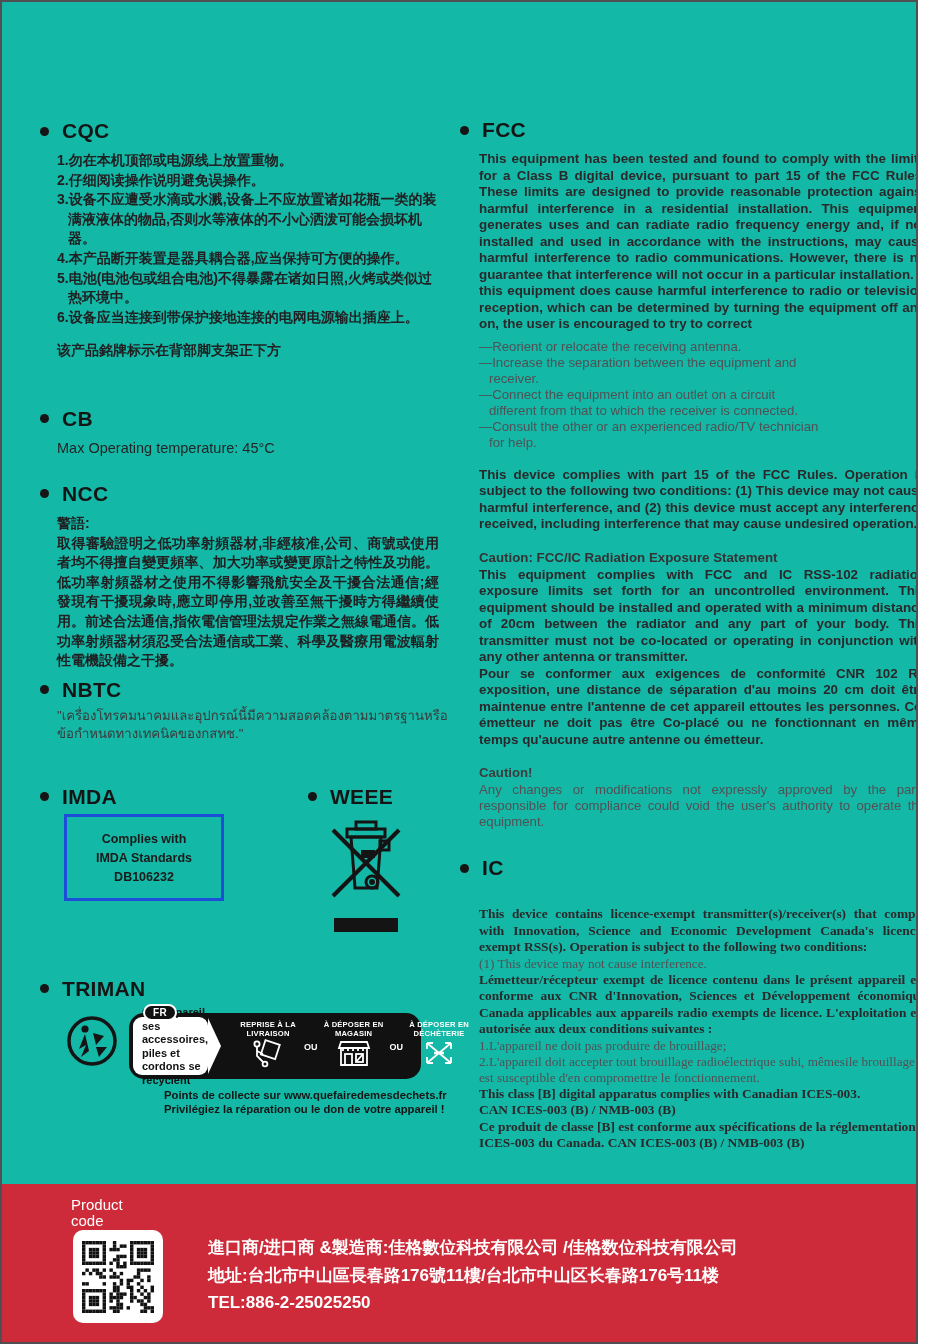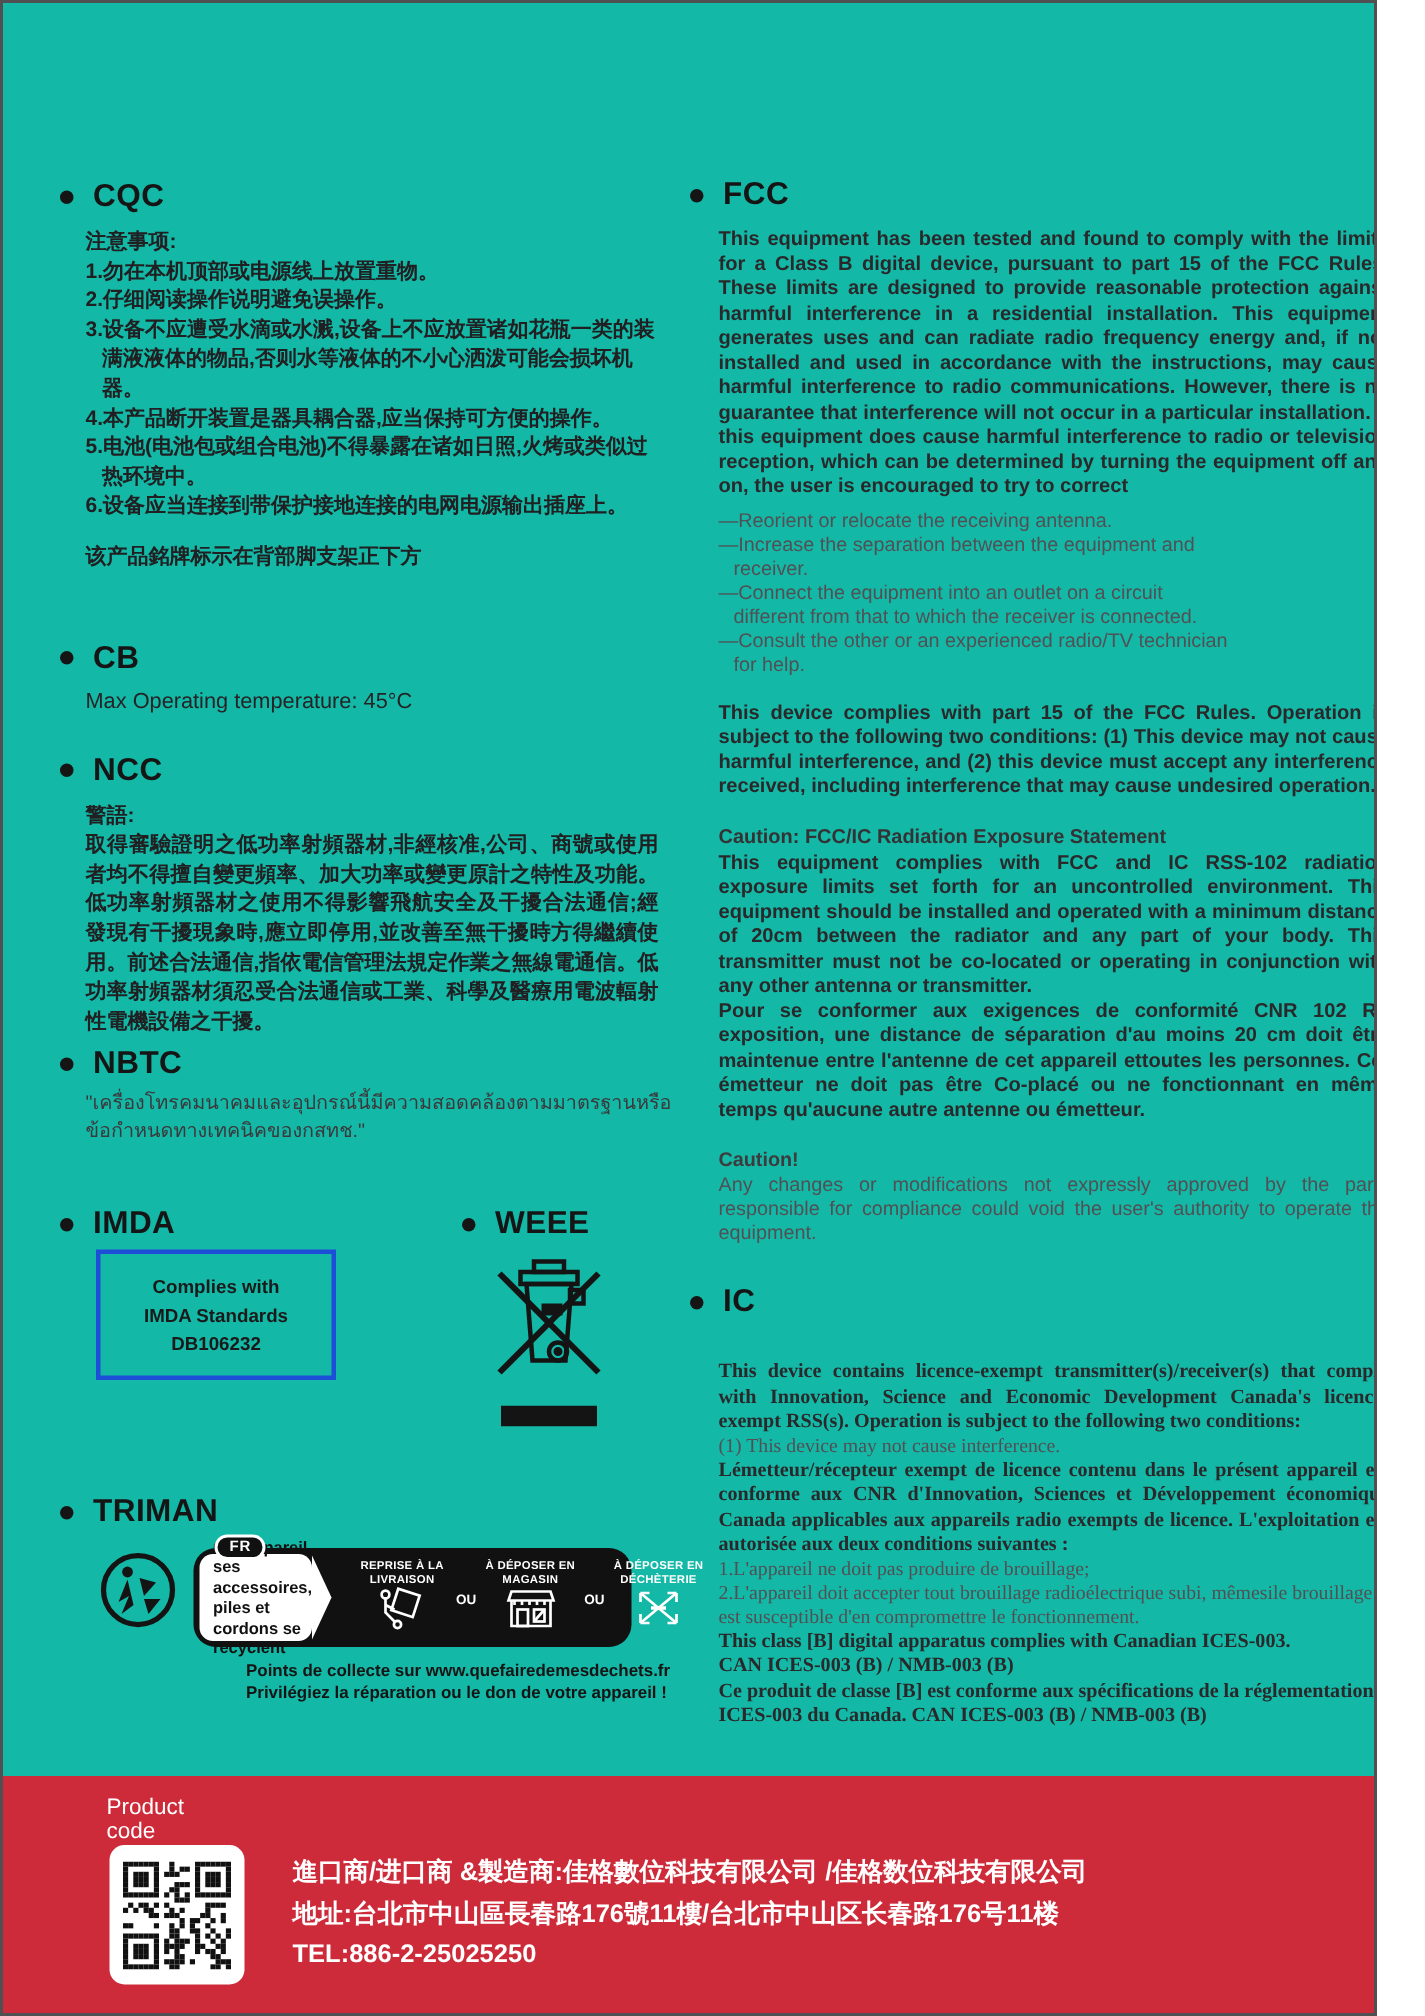--- a/index.html
+++ b/index.html
@@ -76,37 +76,36 @@
   .ic-body{margin:25px 0 0 19px;width:447px;font-family:Liberation Serif, serif;}
   .ic-body p{margin:0;}
   .nj{text-align:left;}
 
   
   .footer{position:absolute;left:0;right:0;top:1182px;bottom:0;background:#ce2b3a;}
   .pc{position:absolute;left:69px;top:13px;width:96px;color:#fff;
     font-size:15px;line-height:15.5px;font-weight:400;}
   .qr-box{position:absolute;left:71px;top:46px;width:90px;height:93px;background:#fff;
     border-radius:10px;display:flex;align-items:center;justify-content:center;}
-  .company{position:absolute;left:193px;top:50px;color:#fff;font-weight:700;
+  .company{position:absolute;left:206px;top:50px;color:#fff;font-weight:700;
     font-size:17px;line-height:27.5px;}
 </style>
 </head>
 <body>
 
 <div class="page">
 
   <div class="col-left">
 
     <div>
       <div class="sec-head">
         <span class="dot"></span>
         <span class="t">CQC</span>
       </div>
       <div class="cqc-body cjk">
-        <div>注意事项:</div>
         <div class="cqc-item">1.勿在本机顶部或电源线上放置重物。</div>
         <div class="cqc-item">2.仔细阅读操作说明避免误操作。</div>
         <div class="cqc-item">3.设备不应遭受水滴或水溅,设备上不应放置诸如花瓶一类的装满液液体的物品,否则水等液体的不小心洒泼可能会损坏机器。</div>
         <div class="cqc-item">4.本产品断开装置是器具耦合器,应当保持可方便的操作。</div>
         <div class="cqc-item">5.电池(电池包或组合电池)不得暴露在诸如日照,火烤或类似过热环境中。</div>
         <div class="cqc-item">6.设备应当连接到带保护接地连接的电网电源输出插座上。</div>
         <div class="nameplate">该产品銘牌标示在背部脚支架正下方</div>
       </div>
     </div>
 

